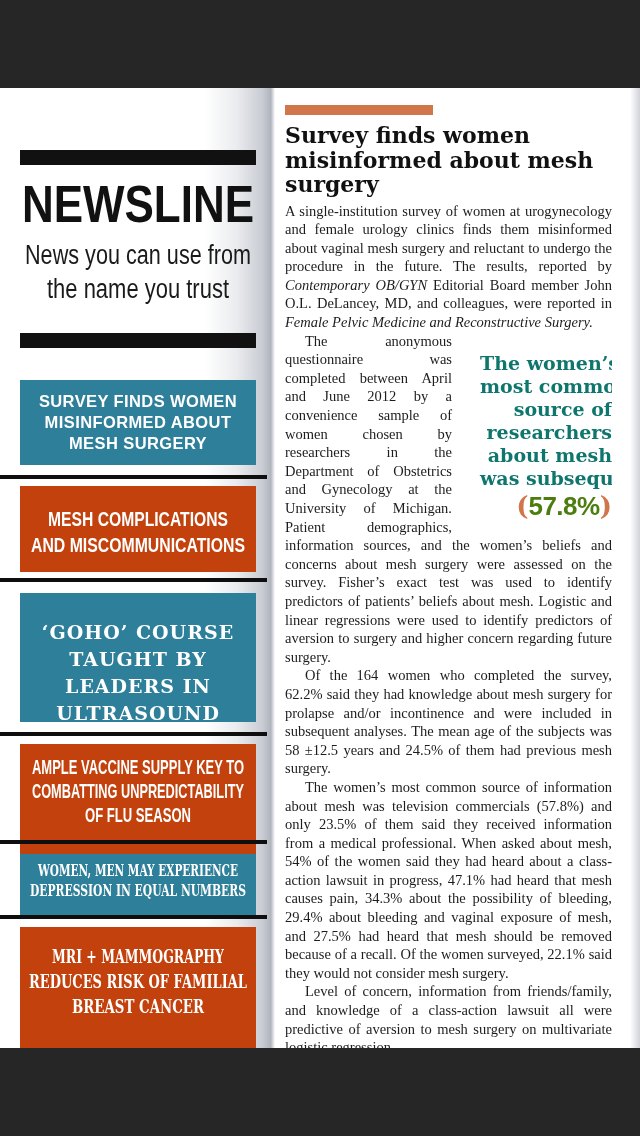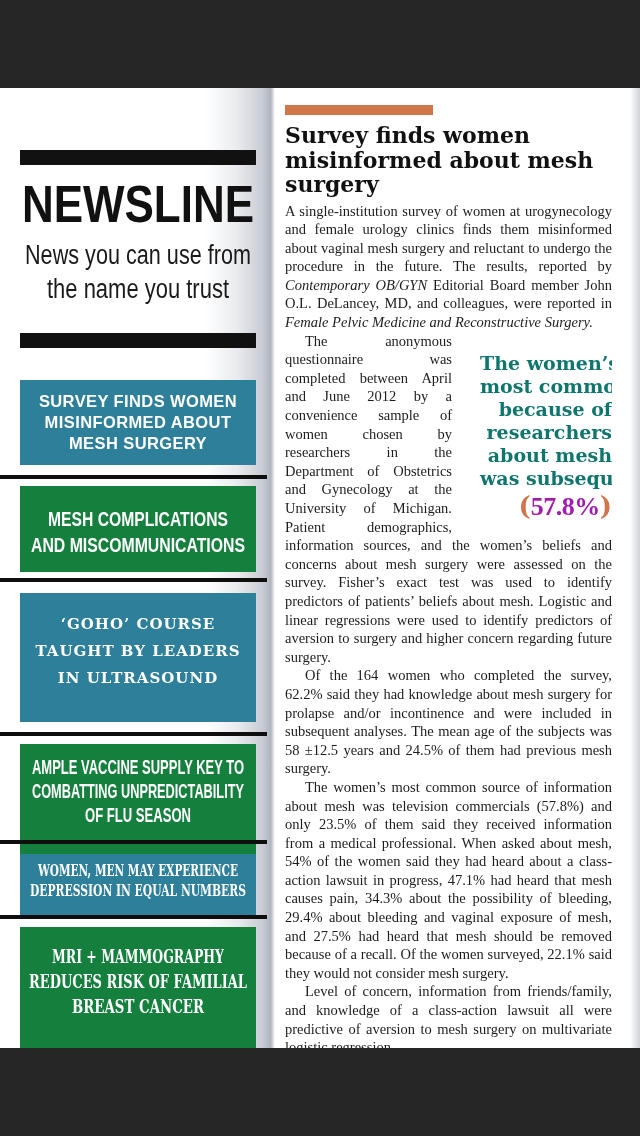--- a/index.html
+++ b/index.html
@@ -14,37 +14,37 @@
     background:linear-gradient(to left,rgba(120,128,145,0.35),rgba(120,128,145,0));}
 
   
   .sidebar{position:absolute;left:0;top:0;width:270px;height:960px;text-decoration:underline;}
   .rule-thick{position:absolute;left:20px;width:236px;height:15px;background:#111;}
   .masthead-title{position:absolute;left:20px;top:88px;width:236px;height:56px;}
   .masthead-tagline{position:absolute;left:20px;top:150px;width:236px;height:70px;}
   .sep{position:absolute;left:0;width:267px;height:4px;background:#0e0e0e;}
   .side-box{position:absolute;left:20px;width:236px;color:#fff;box-sizing:border-box;text-align:center;}
   .teal{background:#2e7f99;}
-  .navy{background:#15803d;}
+  .navy{background:#c2410c;}
   .box-sans{font-family:"Liberation Sans",sans-serif;font-weight:bold;font-size:16.5px;line-height:21px;letter-spacing:.4px;padding:11px 14px 0;}
   .box-serif{font-family:"DejaVu Serif",serif;font-weight:bold;}
-  .box3{font-size:15px;line-height:27px;letter-spacing:1px;padding:18px 12px 0;}
+  .box3{font-size:19px;line-height:27px;letter-spacing:1px;padding:26px 12px 0;}
   .side-box svg{display:block;}
 
   
   .article{position:absolute;left:285px;top:0;width:327px;height:960px;overflow:hidden;color:#1c1c1c;}
   .accent-bar{width:148px;height:10px;background:#d1764a;margin-top:17px;}
   .headline{font-family:"DejaVu Serif",serif;font-weight:bold;font-size:22px;line-height:24.5px;color:#111;margin:8px 0 5px;}
   .body-p{font-family:"Liberation Serif",serif;font-size:14.5px;line-height:18.6px;text-align:justify;margin:0;}
   .body-p.indent{text-indent:20px;}
   .pull-quote{float:right;width:152px;margin:20px 0 4px 8px;text-align:right;}
   .pq-line{display:block;white-space:nowrap;font-family:"DejaVu Serif",serif;font-weight:bold;font-size:19px;line-height:23px;color:#0f766e;}
   .pq-stat{display:block;white-space:nowrap;font-size:26px;line-height:32px;font-weight:bold;}
   .pq-paren{font-family:"DejaVu Serif",serif;color:#d1764a;}
-  .pq-num{font-family:Liberation Serif, serif;color:#a21caf;letter-spacing:-0.5px;}
+  .pq-num{font-family:Liberation Sans, sans-serif;color:#4d7c0f;letter-spacing:-0.5px;}
 </style>
 </head>
 <body>
 
 <div class="screen">
   <div class="top-bar"></div>
 
   <div class="page">
     <div class="gutter-shade"></div>
     <div class="edge-shade"></div>
@@ -115,21 +115,21 @@
     <div class="article">
       <div class="accent-bar"></div>
 
       <h1 class="headline">Survey finds women misinformed about mesh surgery</h1>
 
       <p class="body-p"><span>A single-institution survey of women at urogynecology and female urology clinics finds them misinformed about vaginal mesh surgery and reluctant to undergo the procedure in the future. The results, reported by </span><em>Contemporary OB/GYN</em><span> Editorial Board member John O.L. DeLancey, MD, and colleagues, were reported in </span><em>Female Pelvic Medicine and Reconstructive Surgery.</em></p>
 
       <p class="body-p indent"><span class="pull-quote">
             <span class="pq-line">The women’s</span>
             <span class="pq-line">most common</span>
-            <span class="pq-line">because of</span>
+            <span class="pq-line">source of</span>
             <span class="pq-line">researchers</span>
             <span class="pq-line">about mesh</span>
             <span class="pq-line">was subsequent</span>
             <span class="pq-stat"><span class="pq-paren">(</span><span class="pq-num">57.8%</span><span class="pq-paren">)</span></span>
           </span><span>The anonymous questionnaire was completed between April and June 2012 by a convenience sample of women chosen by researchers in the Department of Obstetrics and Gynecology at the University of Michigan. Patient demographics, information sources, and the women’s beliefs and concerns about mesh surgery were assessed on the survey. Fisher’s exact test was used to identify predictors of patients’ beliefs about mesh. Logistic and linear regressions were used to identify predictors of aversion to surgery and higher concern regarding future surgery.</span></p>
 
       <p class="body-p indent">Of the 164 women who completed the survey, 62.2% said they had knowledge about mesh surgery for prolapse and/or incontinence and were included in subsequent analyses. The mean age of the subjects was 58 ±12.5 years and 24.5% of them had previous mesh surgery.</p>
       <p class="body-p indent">The women’s most common source of information about mesh was television commercials (57.8%) and only 23.5% of them said they received information from a medical professional. When asked about mesh, 54% of the women said they had heard about a class-action lawsuit in progress, 47.1% had heard that mesh causes pain, 34.3% about the possibility of bleeding, 29.4% about bleeding and vaginal exposure of mesh, and 27.5% had heard that mesh should be removed because of a recall. Of the women surveyed, 22.1% said they would not consider mesh surgery.</p>
       <p class="body-p indent">Level of concern, information from friends/family, and knowledge of a class-action lawsuit all were predictive of aversion to mesh surgery on multivariate logistic regression.</p>
 

